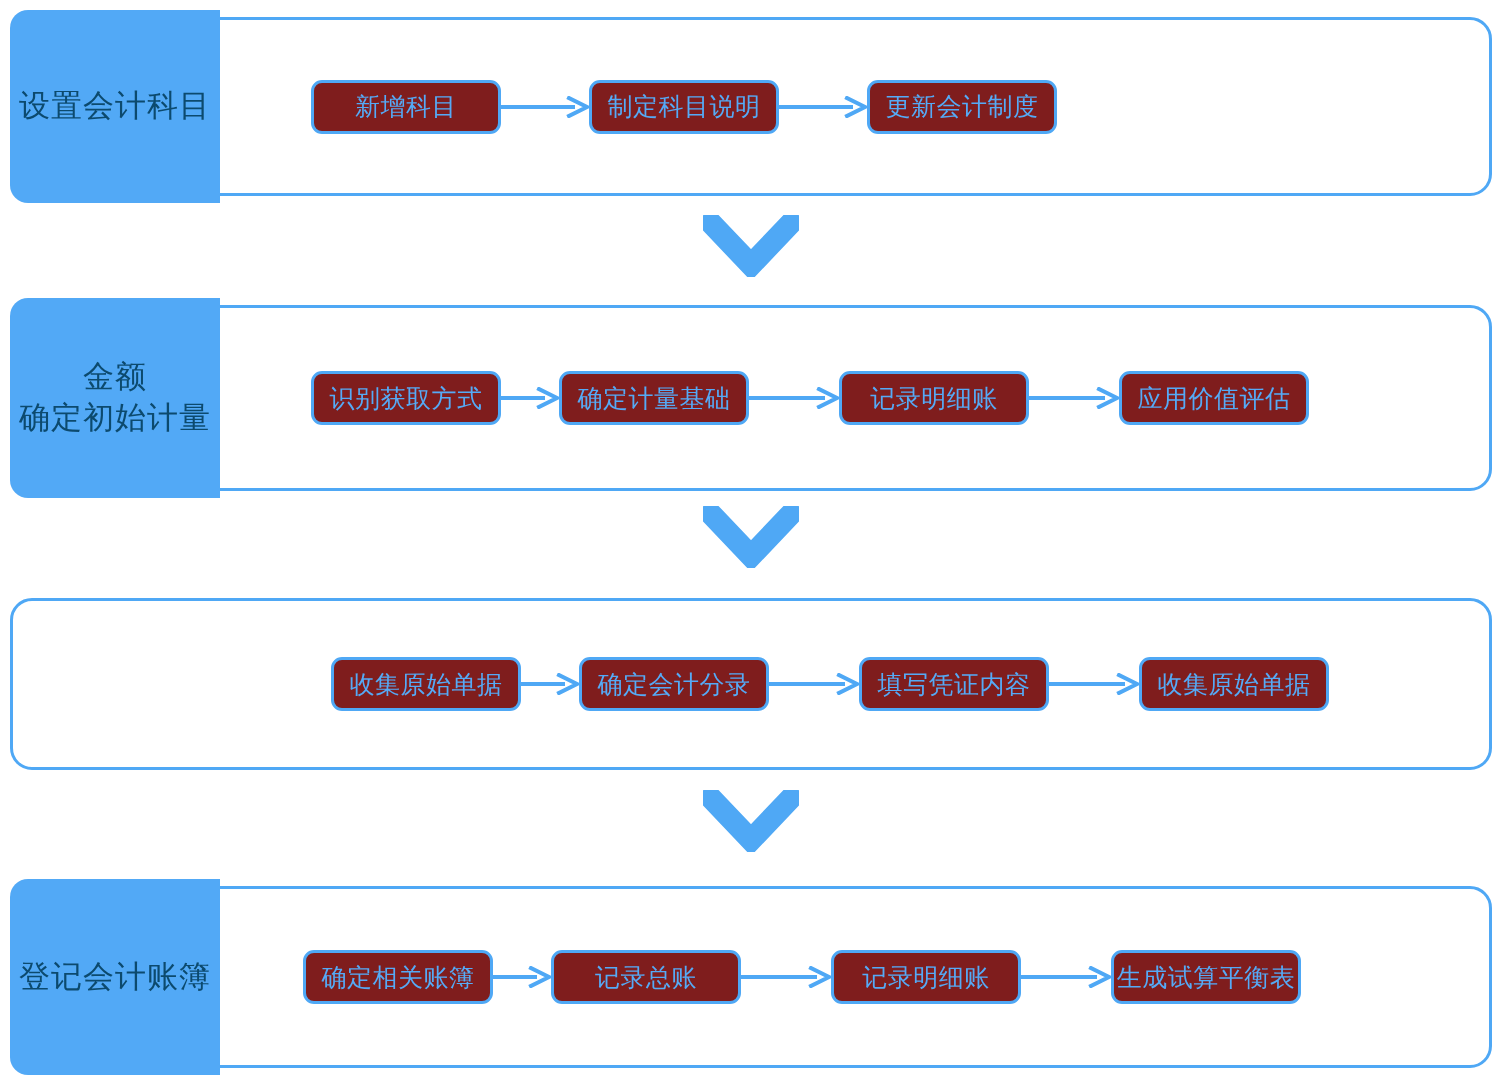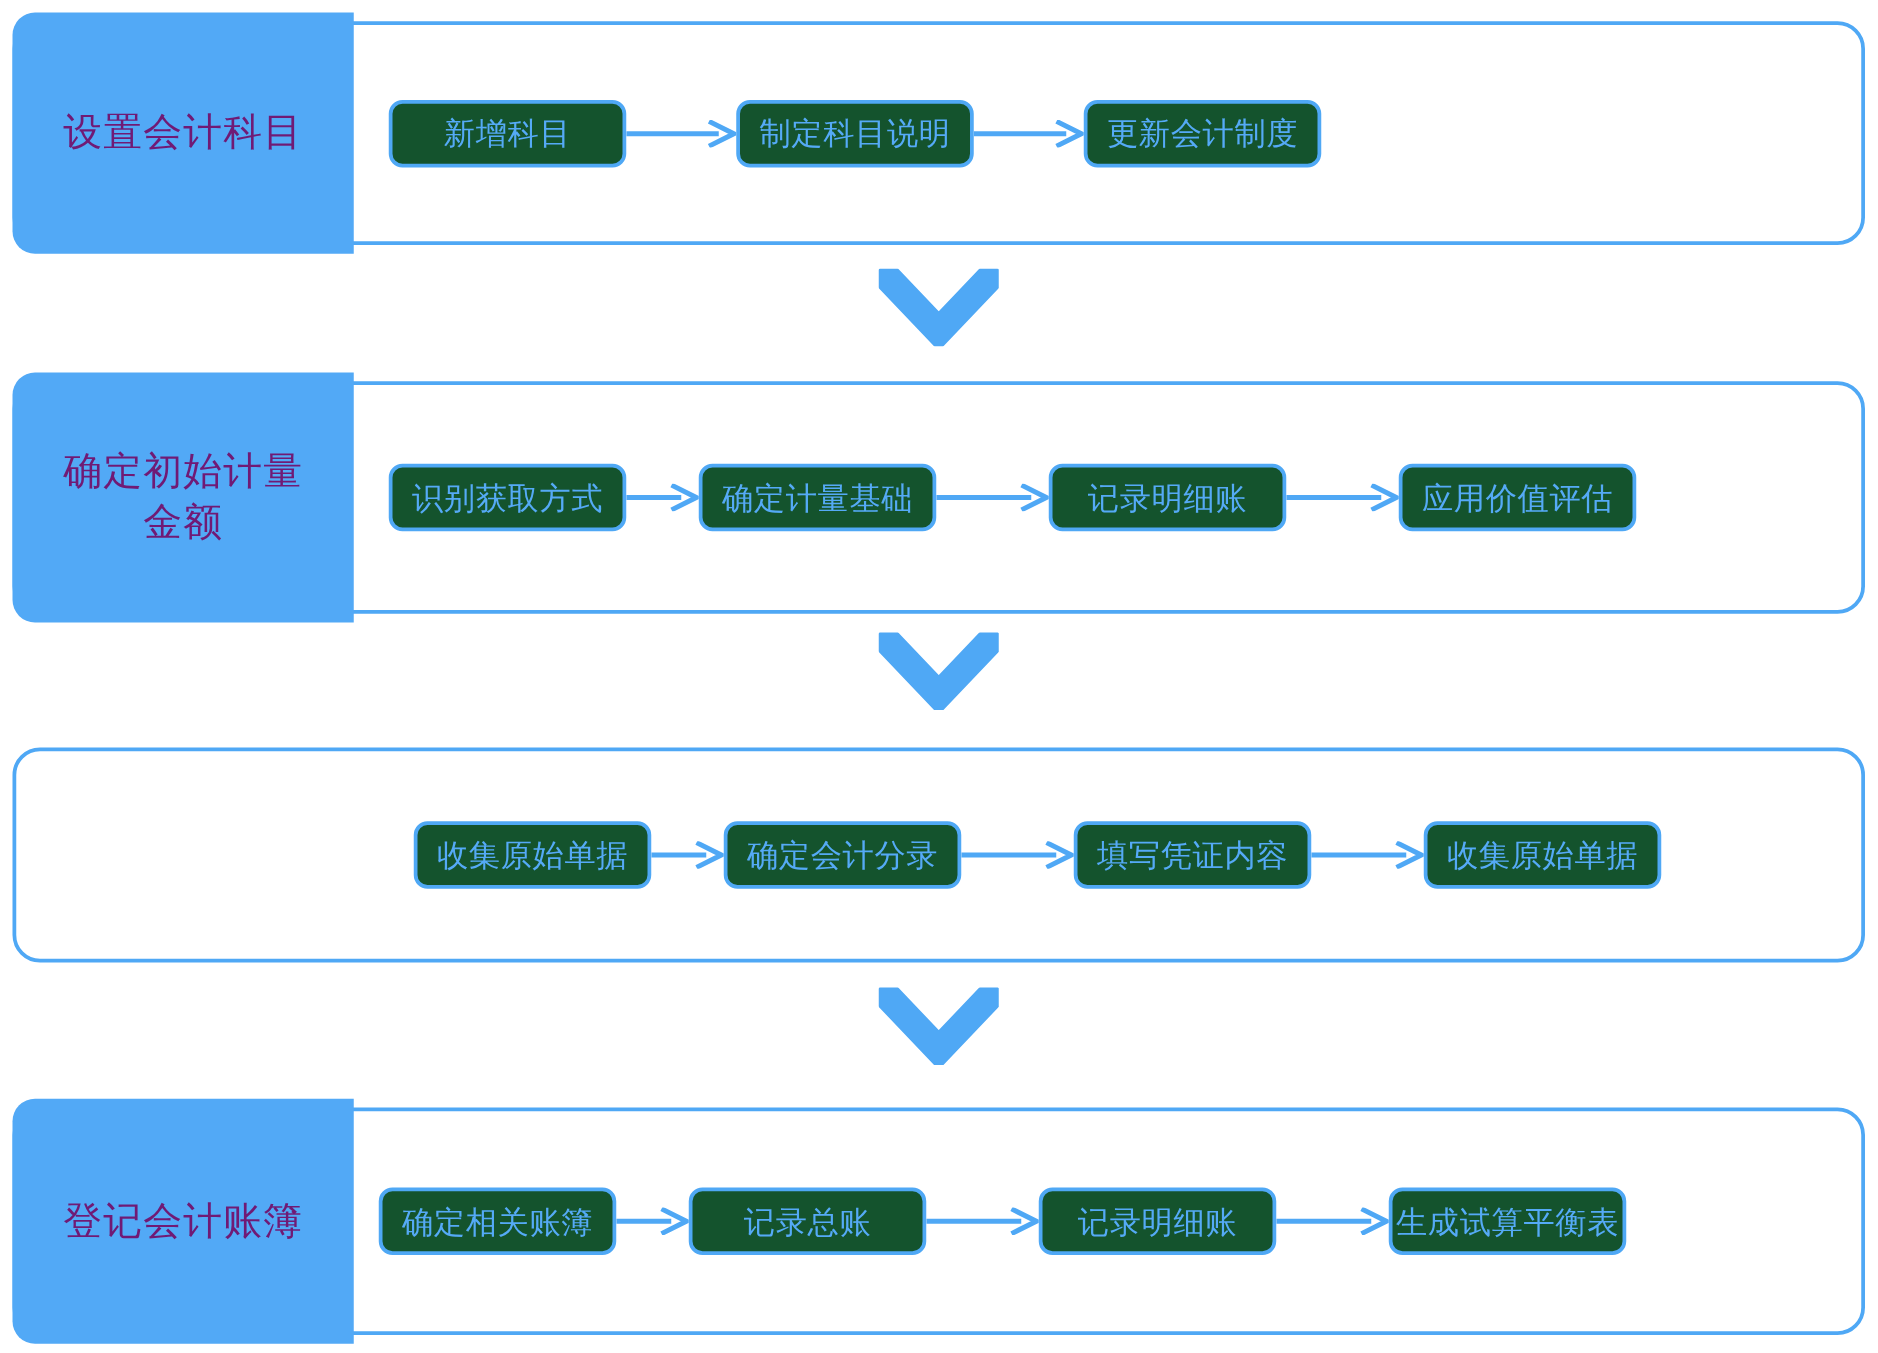--- a/index.html
+++ b/index.html
@@ -37,28 +37,28 @@
     border: 3px solid #4FA8F5;
     border-radius: 22px;
     box-sizing: border-box;
     background: #ffffff;
   }
 
   .stage-label {
     position: absolute;
     left: 0;
     top: 0;
-    width: 273px;
+    width: 210px;
     height: 100%;
     background: #52A9F6;
     border-radius: 18px 0 0 18px;
     display: flex;
     align-items: center;
     justify-content: center;
-    color: #701a75;
+    color: #0c4a6e;
     font-size: 31px;
     line-height: 1.32;
     letter-spacing: 1px;
     text-align: center;
     box-sizing: border-box;
     padding: 0 6px;
   }
 
   .stage-body {
     position: absolute;
@@ -79,21 +79,21 @@
     height: 54px;
     border: 3px solid #4FA8F5;
     border-radius: 11px;
     box-sizing: border-box;
     display: flex;
     align-items: center;
     justify-content: center;
     color: #55AAF6;
     font-size: 25px;
     letter-spacing: 0.5px;
-    background: #14532d;
+    background: #7f1d1d;
     white-space: nowrap;
   }
 
   
   .h-arrow {
     flex: 0 0 auto;
     position: relative;
     height: 22px;
     display: block;
   }
@@ -139,22 +139,22 @@
   <div class="chevron" style="top:215px;">
     <svg width="96" height="62" viewBox="0 0 96 62">
       <polyline points="8,8 48,50 88,8" fill="none" stroke="#4FA8F5" stroke-width="22" stroke-linecap="round" stroke-linejoin="miter"></polyline>
     </svg>
   </div>
 
   <div class="stage" style="top:298px;height:200px;">
     <div class="stage-frame"></div>
     <div class="stage-label">
       <span style="display:block;">
+        <span style="display:block;">金额</span>
         <span style="display:block;">确定初始计量</span>
-        <span style="display:block;">金额</span>
       </span>
     </div>
     <div class="stage-body" style="padding-left:56px;">
       <div class="step">识别获取方式</div>
       <span class="h-arrow">
         <svg width="58" height="22" viewBox="0 0 58 22">
           <line x1="0" y1="11" x2="44" y2="11" stroke="#4FA8F5" stroke-width="4"></line>
           <polyline points="38,2 56,11 38,20" fill="none" stroke="#4FA8F5" stroke-width="4" stroke-linecap="square"></polyline>
         </svg>
       </span>

